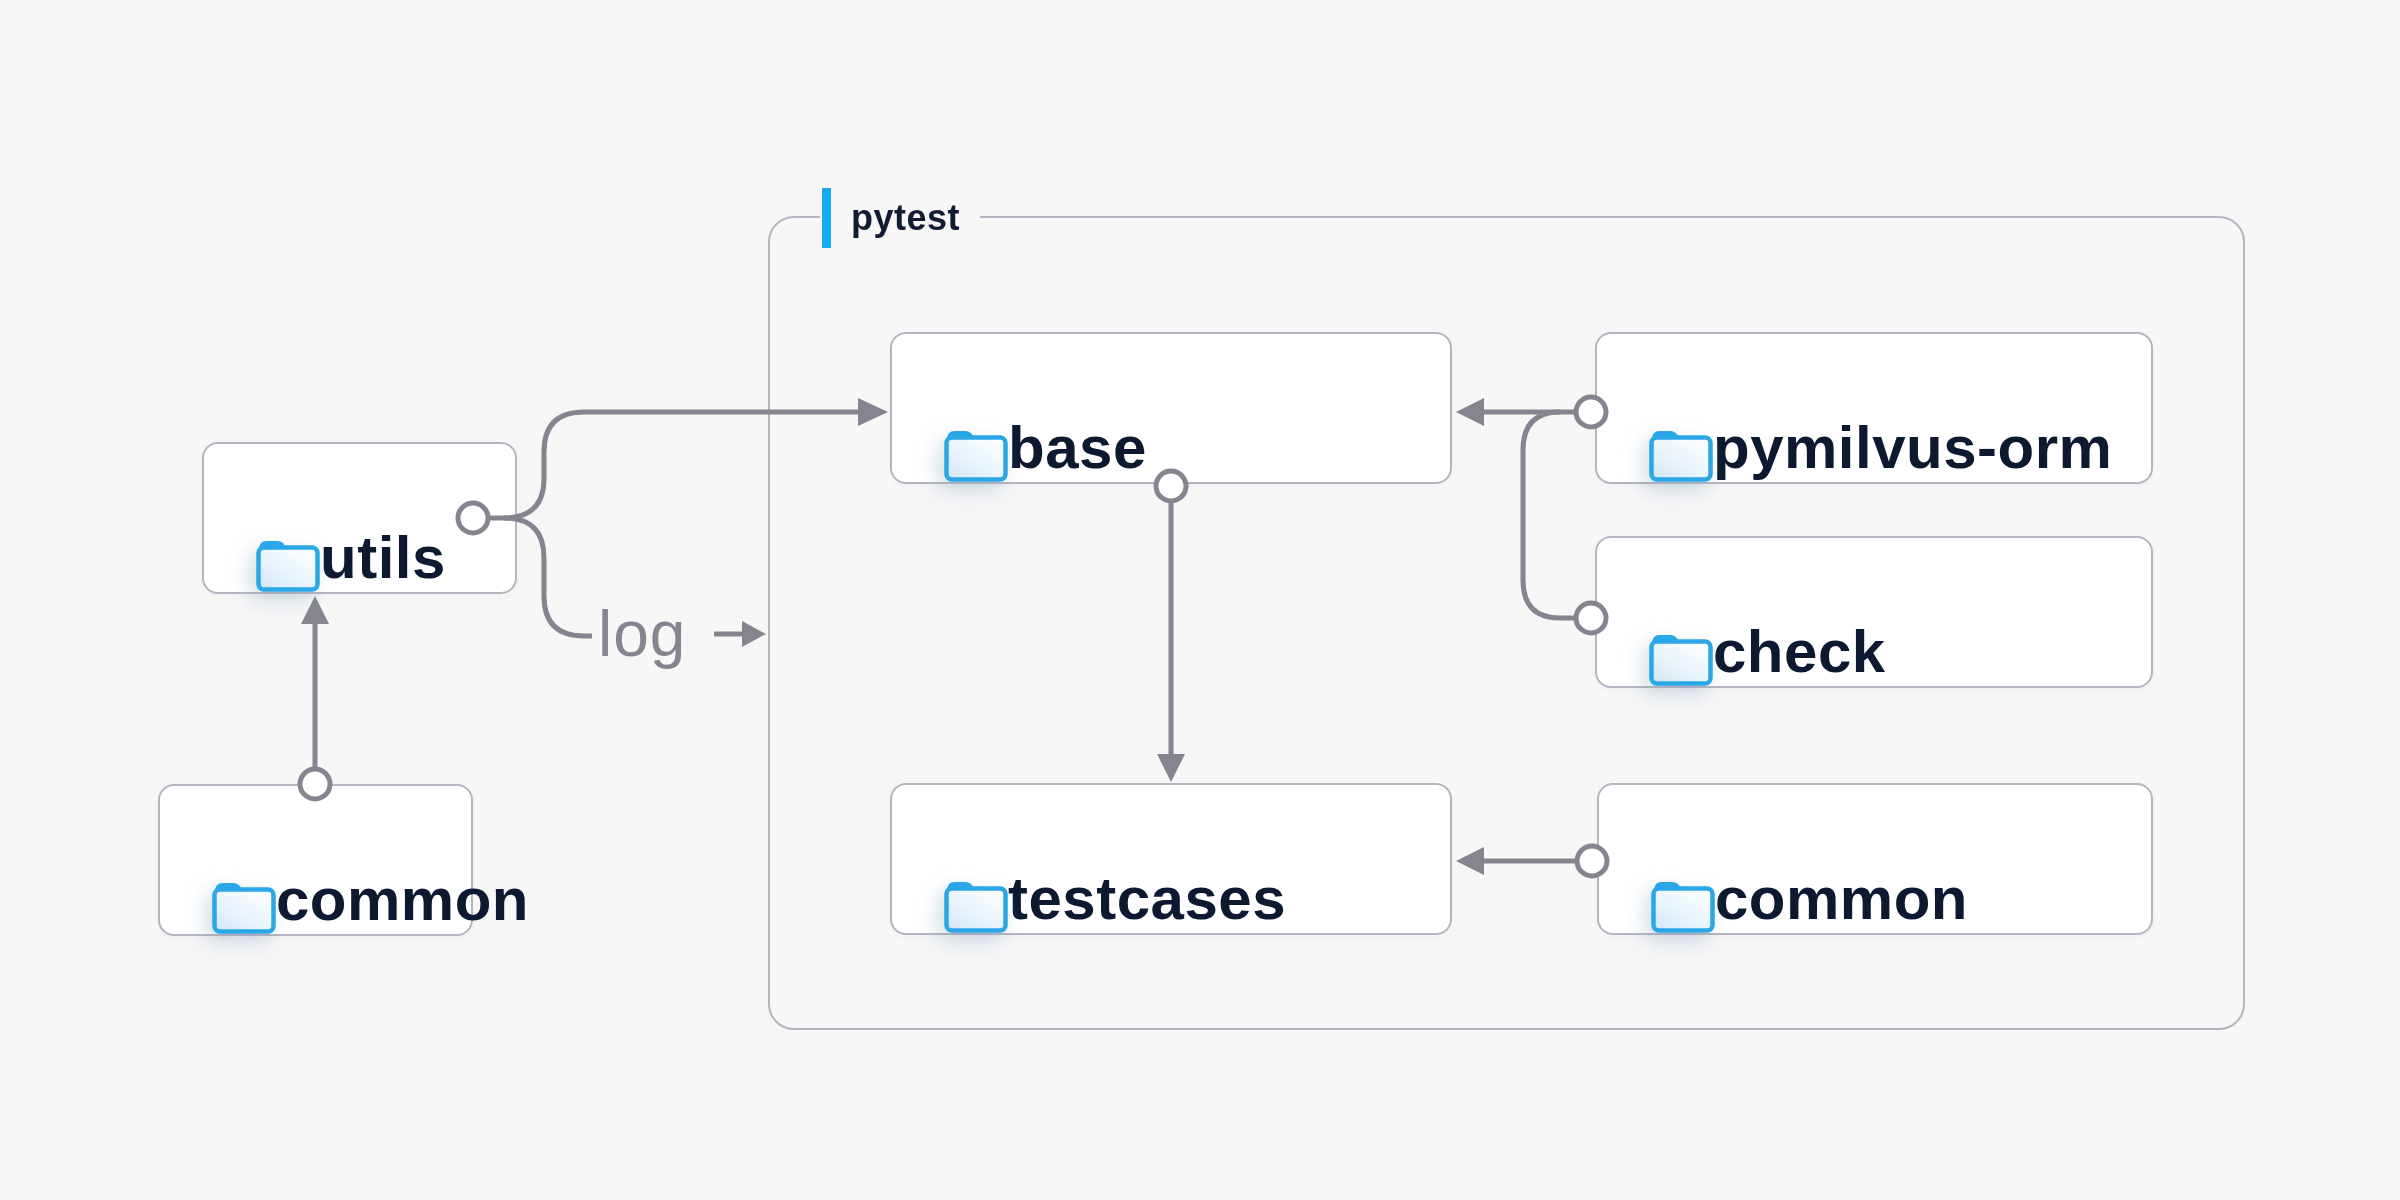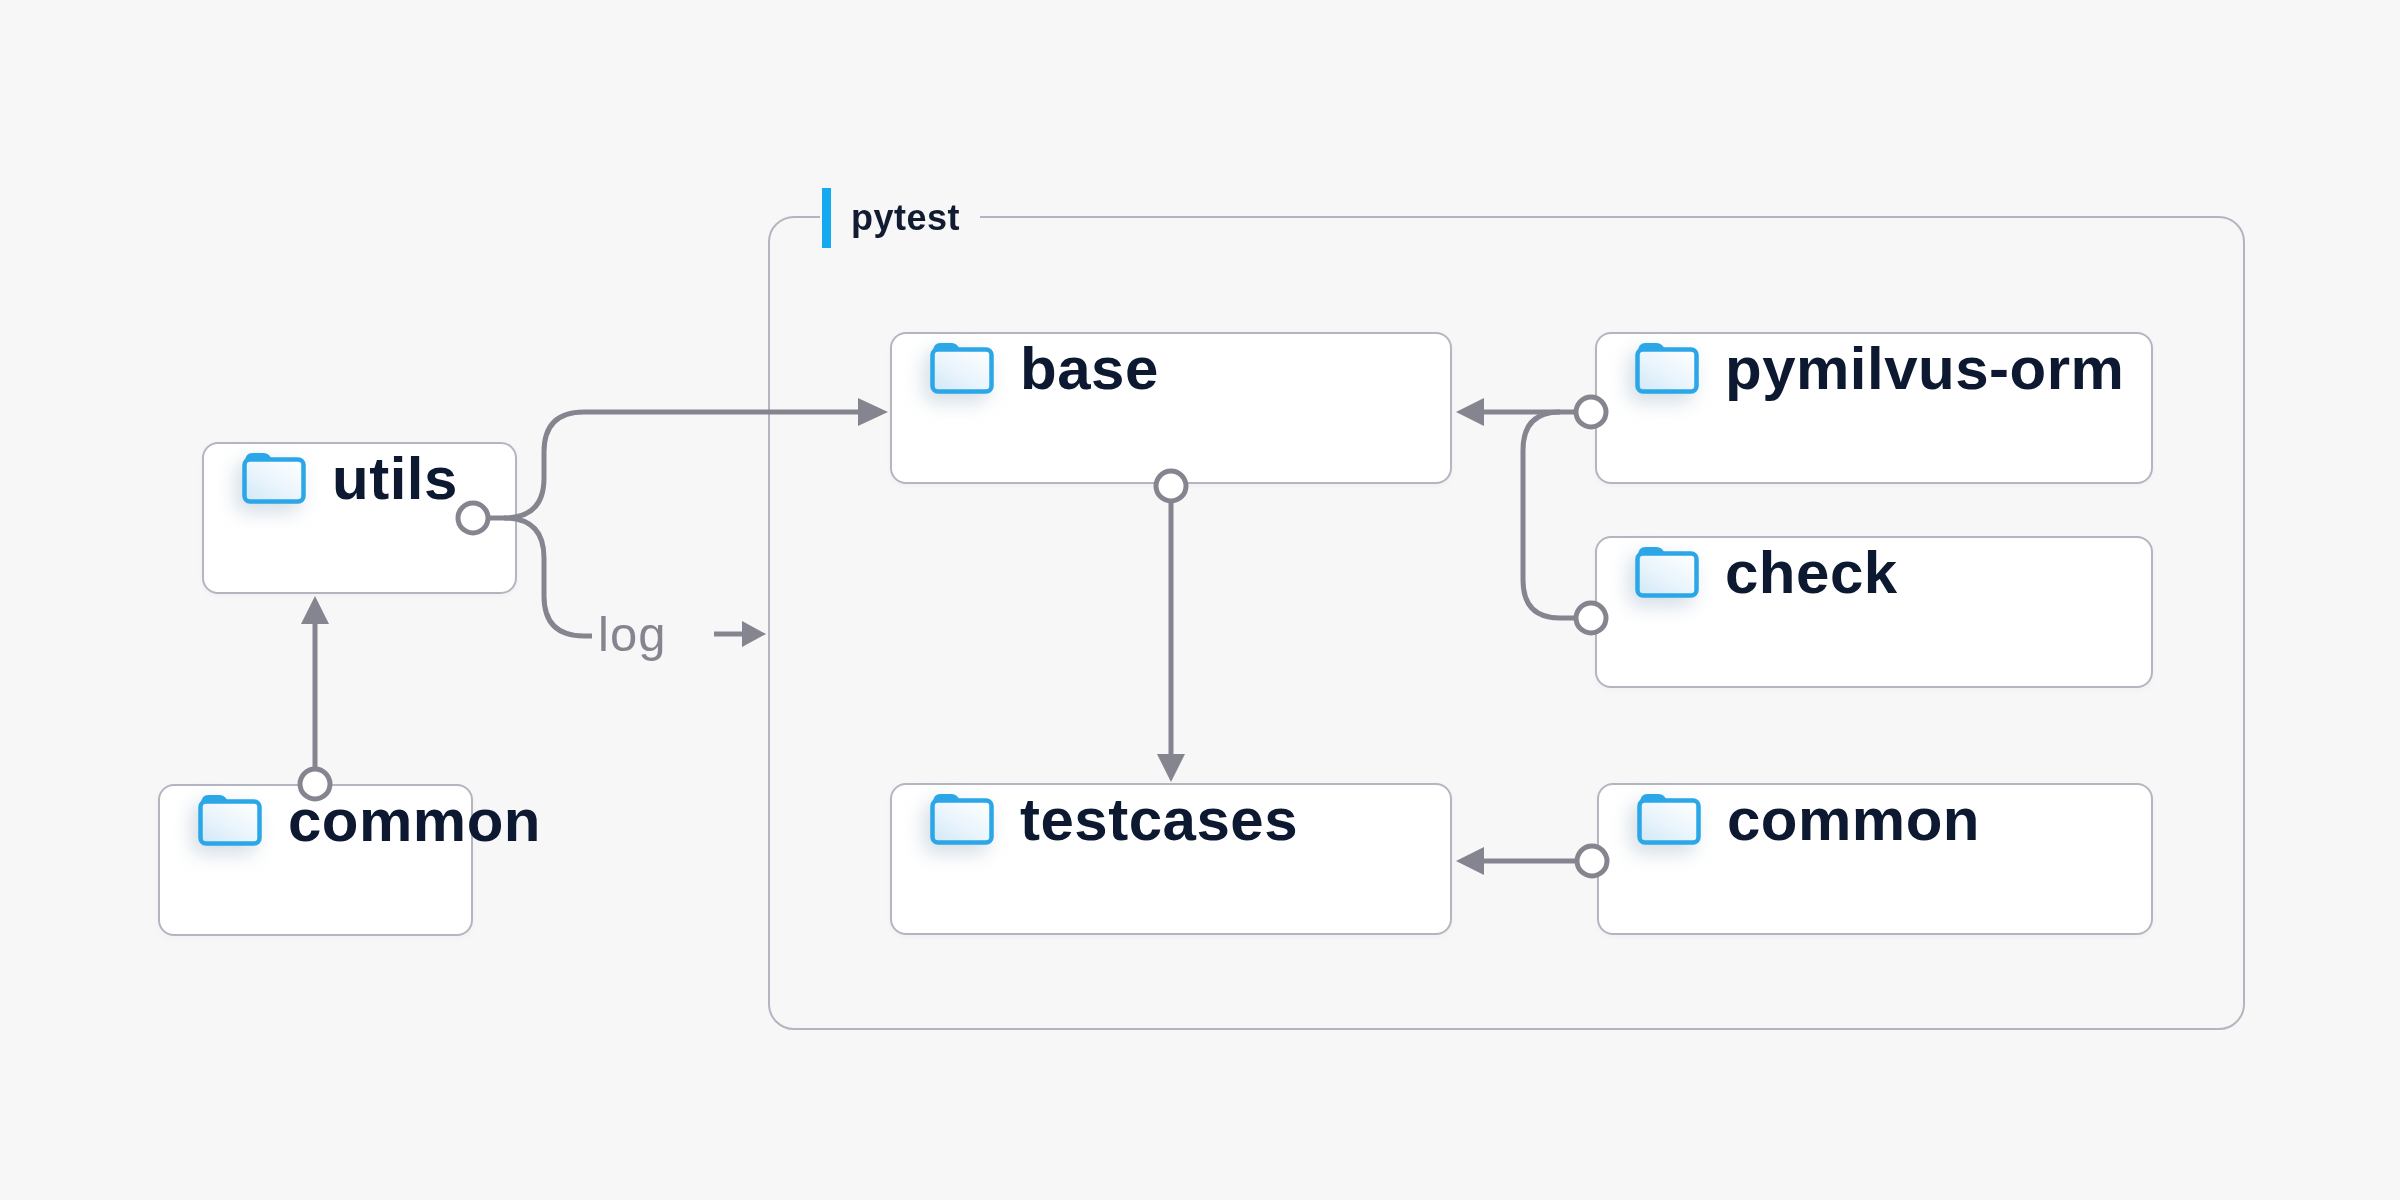--- a/index.html
+++ b/index.html
@@ -37,22 +37,22 @@
     letter-spacing:.5px;
     line-height:62px;
   }
   
   .node{
     position:absolute;
     background:#ffffff;
     border:2.5px solid #b5b5c1;
     border-radius:16px;
     box-sizing:border-box;
-    display:flex;align-items:flex-start;
-    padding-left:38px;gap:26px;
+    display:flex;align-items:flex-end;
+    padding-left:52px;
     box-shadow:0 2px 6px rgba(16,24,40,.03);
   }
   .node .nlabel{
     font-size:60px;font-weight:700;color:#0d1930;
     letter-spacing:.5px;
     white-space:nowrap;
   }
   .folder{display:inline-flex;margin-top:2px;}
   .folder svg{
     filter:drop-shadow(-6px 8px 10px rgba(125,155,180,.35));
@@ -68,21 +68,21 @@
   .wires{
     position:absolute;left:0;top:0;width:2400px;height:1200px;
     pointer-events:none;
   }
   .wires path.w{stroke:#85858f;stroke-width:5;fill:none;}
   .wires circle.port{fill:#ffffff;stroke:#85858f;stroke-width:5;}
   .wires polygon.ah{fill:#85858f;}
   .edge-floating-label{
     position:absolute;
     left:598px;top:604px;
-    font-size:49px;color:#85858f;
+    font-size:64px;color:#85858f;
     line-height:60px;
     letter-spacing:1px;
   }
   .defs-hidden{position:absolute;width:0;height:0;overflow:hidden;}
 </style>
 </head>
 <body>
 
 <svg class="defs-hidden" aria-hidden="true">
   <defs>

